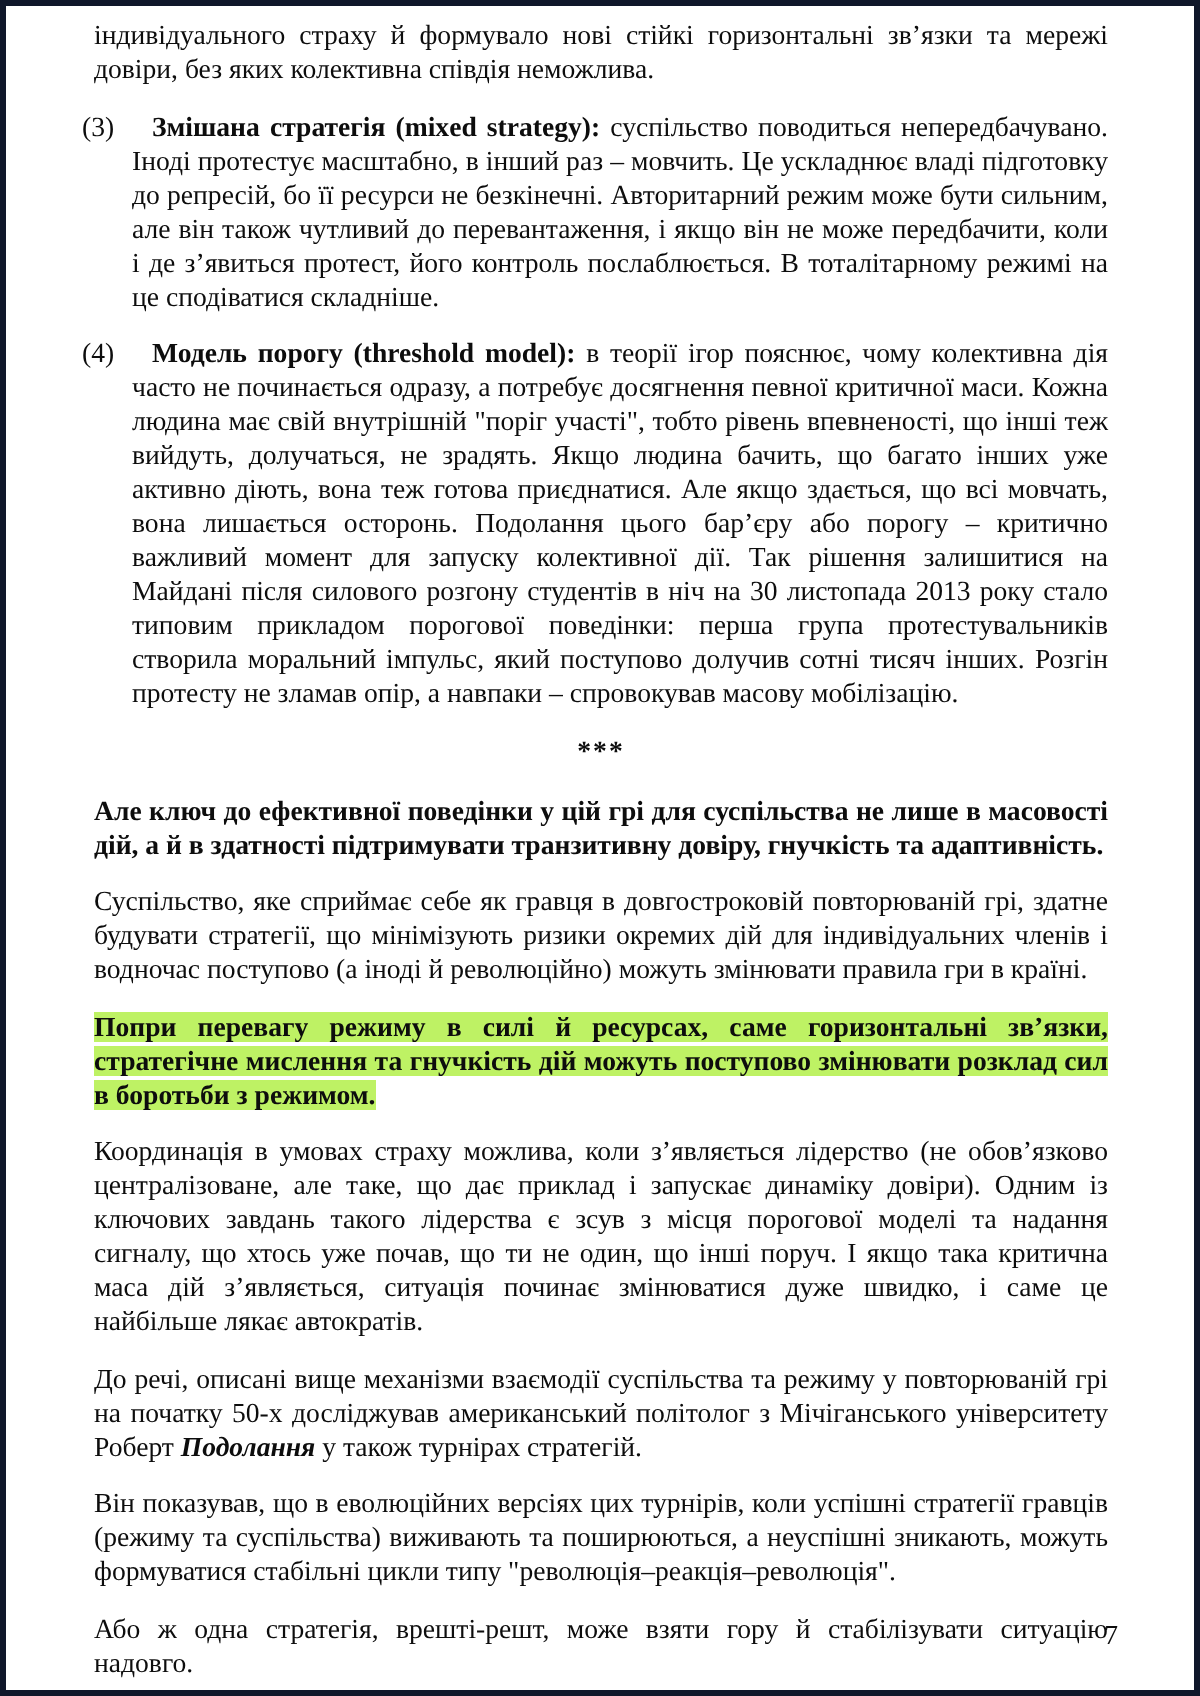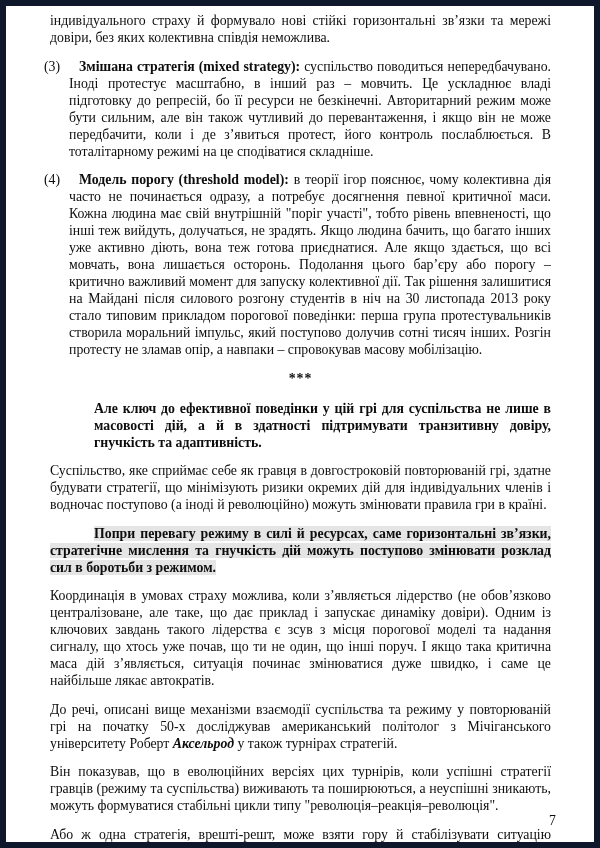--- a/index.html
+++ b/index.html
@@ -2,21 +2,21 @@
 <html><head>
 <meta charset="utf-8">
 <style>
   html, body { margin: 0; padding: 0; background: #ffffff; }
   .page {
     position: relative;
     width: 600px;
     height: 848px;
     box-sizing: border-box;
     background: #ffffff;
-    border: 6px solid #0f172a;
+    border: 3px solid #0f172a;
     padding: 6px 43px 0 44px;
     font-family: "Liberation Serif", "DejaVu Serif", serif;
     font-size: 13.8px;
     line-height: 17px;
     color: #0d0d0d;
     text-align: justify;
     overflow: hidden;
   }
   p { margin: 0 0 11.5px 0; }
   .list-item {
@@ -25,29 +25,29 @@
     margin-bottom: 11.5px;
   }
   .list-item .body { text-indent: 10px; }
   .list-label {
     position: absolute;
     left: -6px;
     top: 0;
     text-indent: 0;
   }
   .lead { font-weight: bold; }
-  .bold { font-weight: bold; margin-left: 44px; }
+  .bold { font-weight: bold; }
   .bolditalic { font-weight: bold; font-style: italic; }
   .separator {
     text-align: center;
     font-weight: bold;
     margin: 2px 0 13px 0;
     letter-spacing: 1px;
   }
-  .hl { background: #e5e5e5; }
+  .hl { background: #bef264; }
   .page-number {
     position: absolute;
     top: 806px;
     right: 38px;
     text-align: right;
   }
 </style>
 </head>
 <body>
 
@@ -68,21 +68,21 @@
   <p class="separator">***</p>
 
   <p class="bold">Але ключ до ефективної поведінки у цій грі для суспільства не лише в масовості дій, а й в здатності підтримувати транзитивну довіру, гнучкість та адаптивність.</p>
 
   <p>Суспільство, яке сприймає себе як гравця в довгостроковій повторюваній грі, здатне будувати стратегії, що мінімізують ризики окремих дій для індивідуальних членів і водночас поступово (а іноді й революційно) можуть змінювати правила гри в країні.</p>
 
   <p><span class="hl bold">Попри перевагу режиму в силі й ресурсах, саме горизонтальні зв’язки, стратегічне мислення та гнучкість дій можуть поступово змінювати розклад сил в боротьби з режимом.</span></p>
 
   <p>Координація в умовах страху можлива, коли з’являється лідерство (не обов’язково централізоване, але таке, що дає приклад і запускає динаміку довіри). Одним із ключових завдань такого лідерства є зсув з місця порогової моделі та надання сигналу, що хтось уже почав, що ти не один, що інші поруч. І якщо така критична маса дій з’являється, ситуація починає змінюватися дуже швидко, і саме це найбільше лякає автократів.</p>
 
-  <p><span>До речі, описані вище механізми взаємодії суспільства та режиму у повторюваній грі на початку 50-х досліджував американський політолог з Мічіганського університету Роберт </span><span class="bolditalic">Аксельрод</span><span> у також турнірах стратегій.</span></p>
+  <p><span>До речі, описані вище механізми взаємодії суспільства та режиму у повторюваній грі на початку 50-х досліджував американський політолог з Мічіганського університету Роберт </span><span class="bolditalic">Подолання</span><span> у також турнірах стратегій.</span></p>
 
   <p>Він показував, що в еволюційних версіях цих турнірів, коли успішні стратегії гравців (режиму та суспільства) виживають та поширюються, а неуспішні зникають, можуть формуватися стабільні цикли типу "революція–реакція–революція".</p>
 
   <p>Або ж одна стратегія, врешті-решт, може взяти гору й стабілізувати ситуацію надовго.</p>
 
   <div class="page-number">7</div>
 
 </div>
 
 </body></html>

